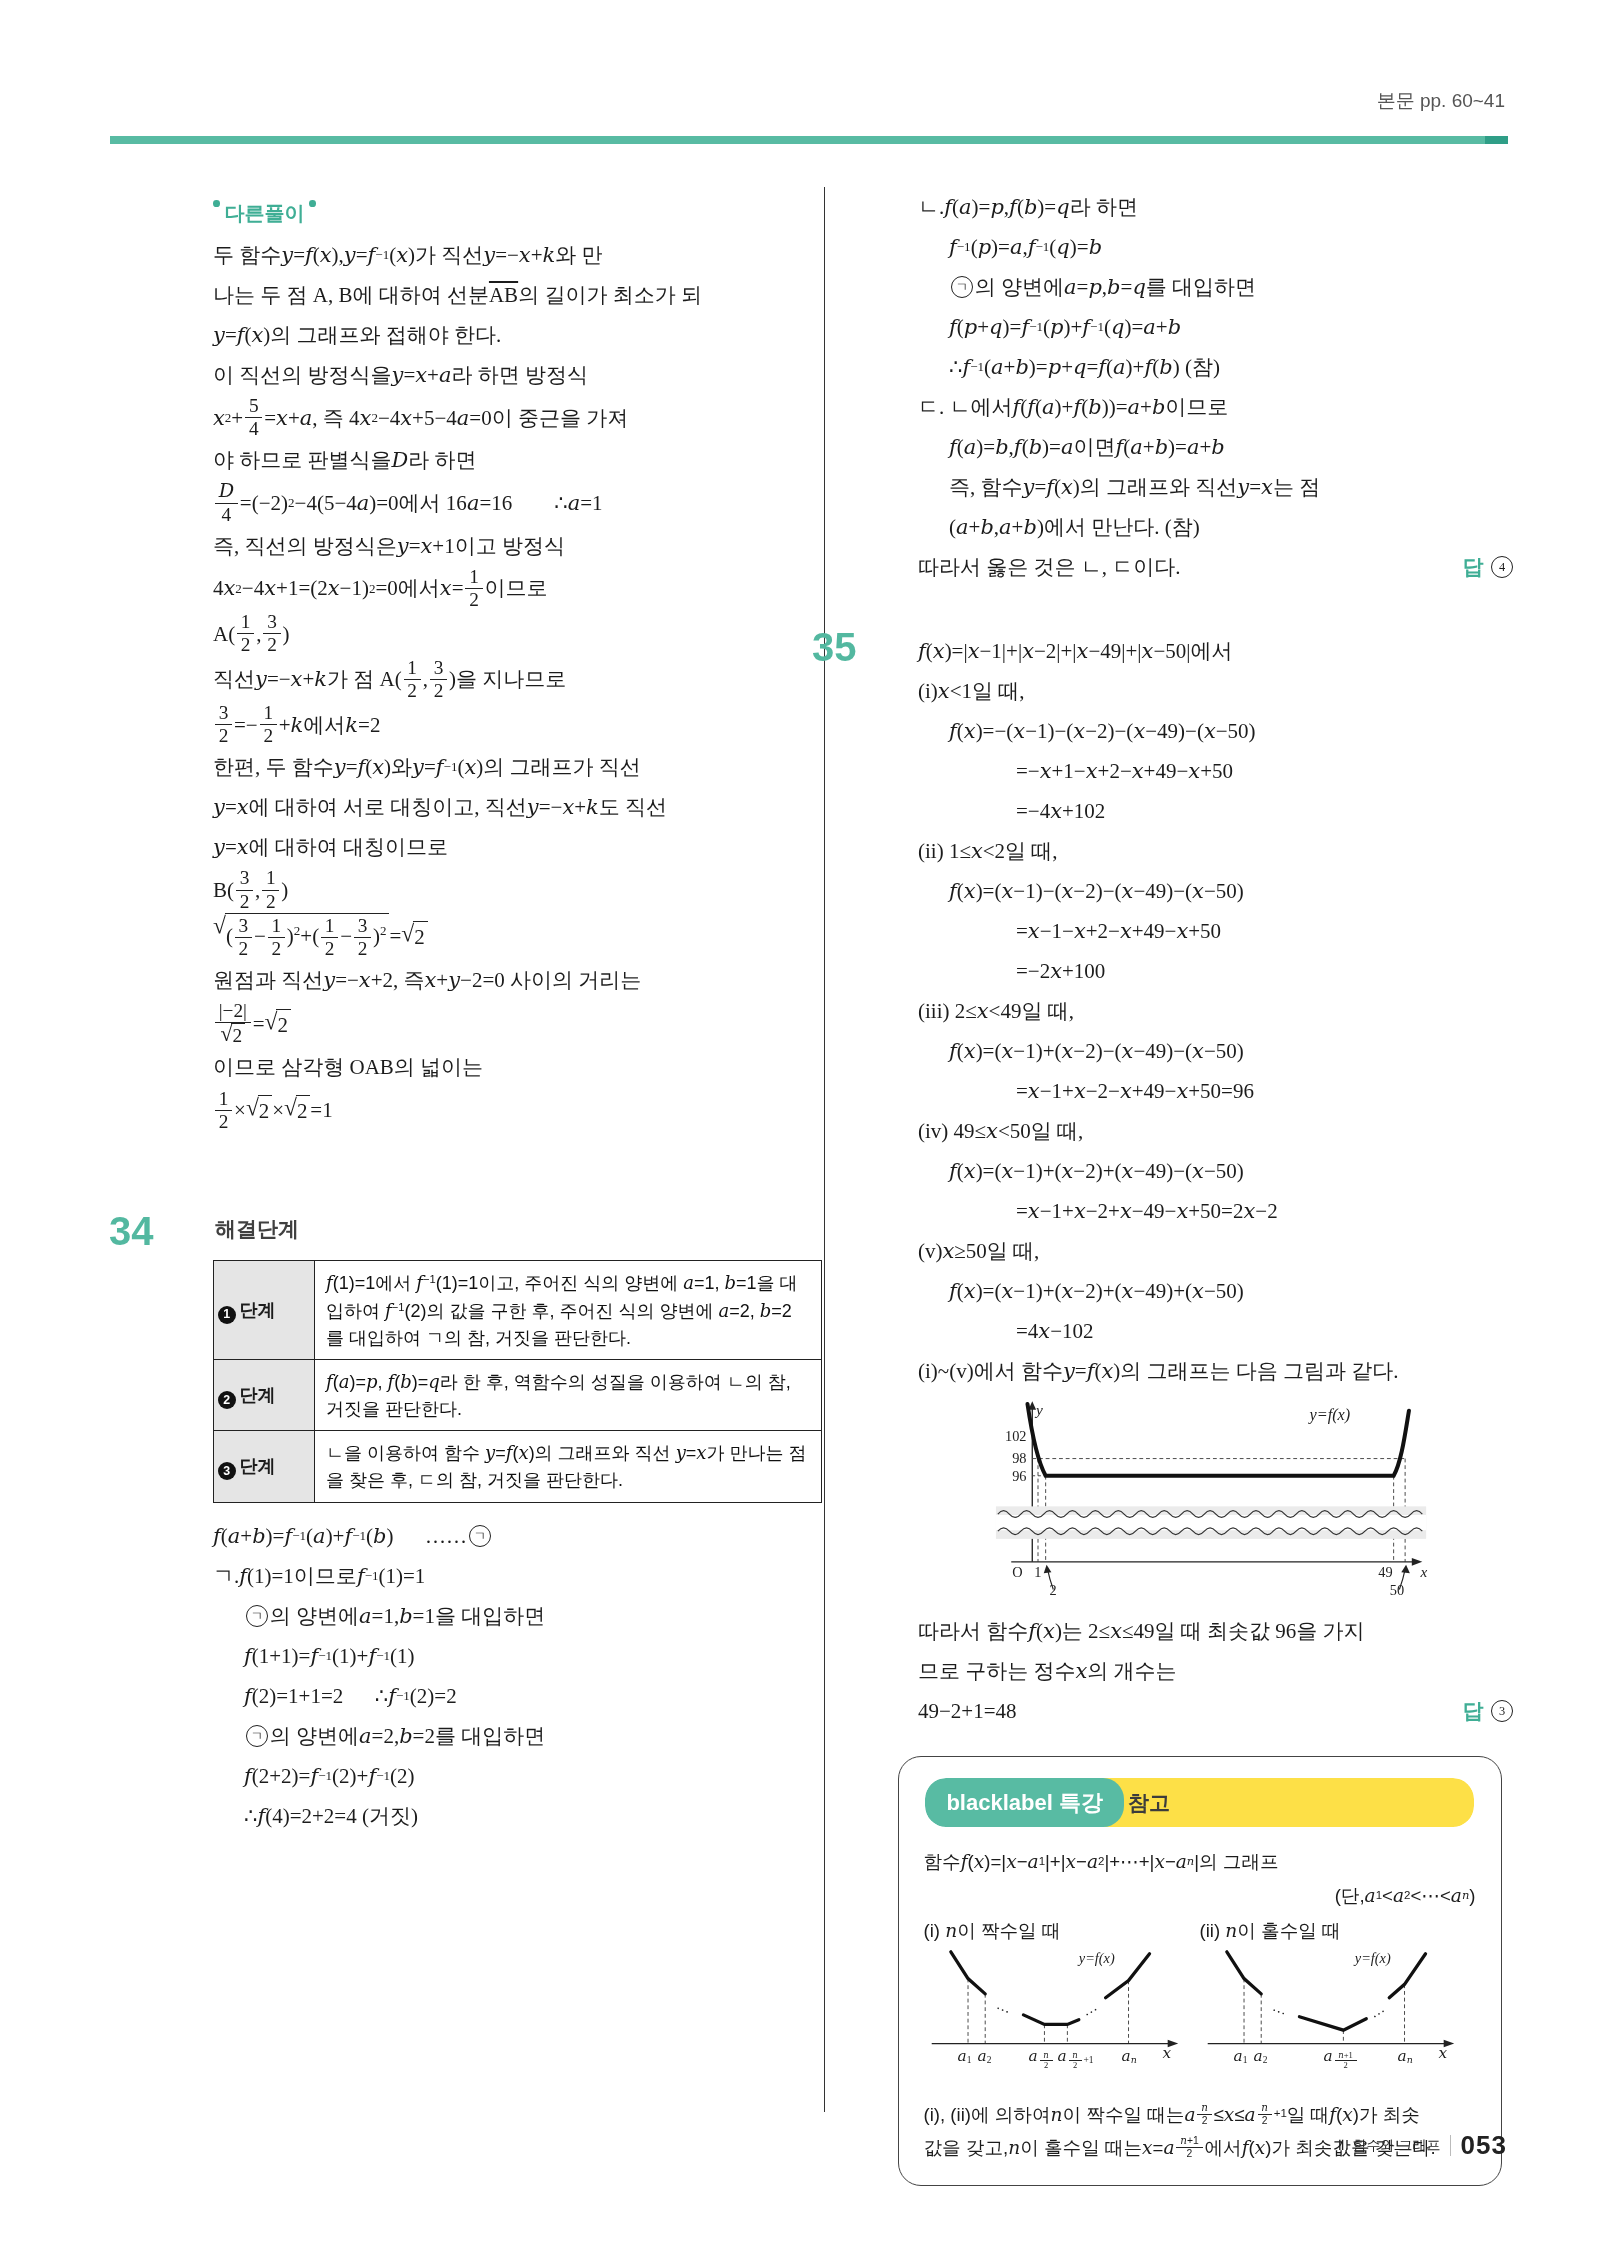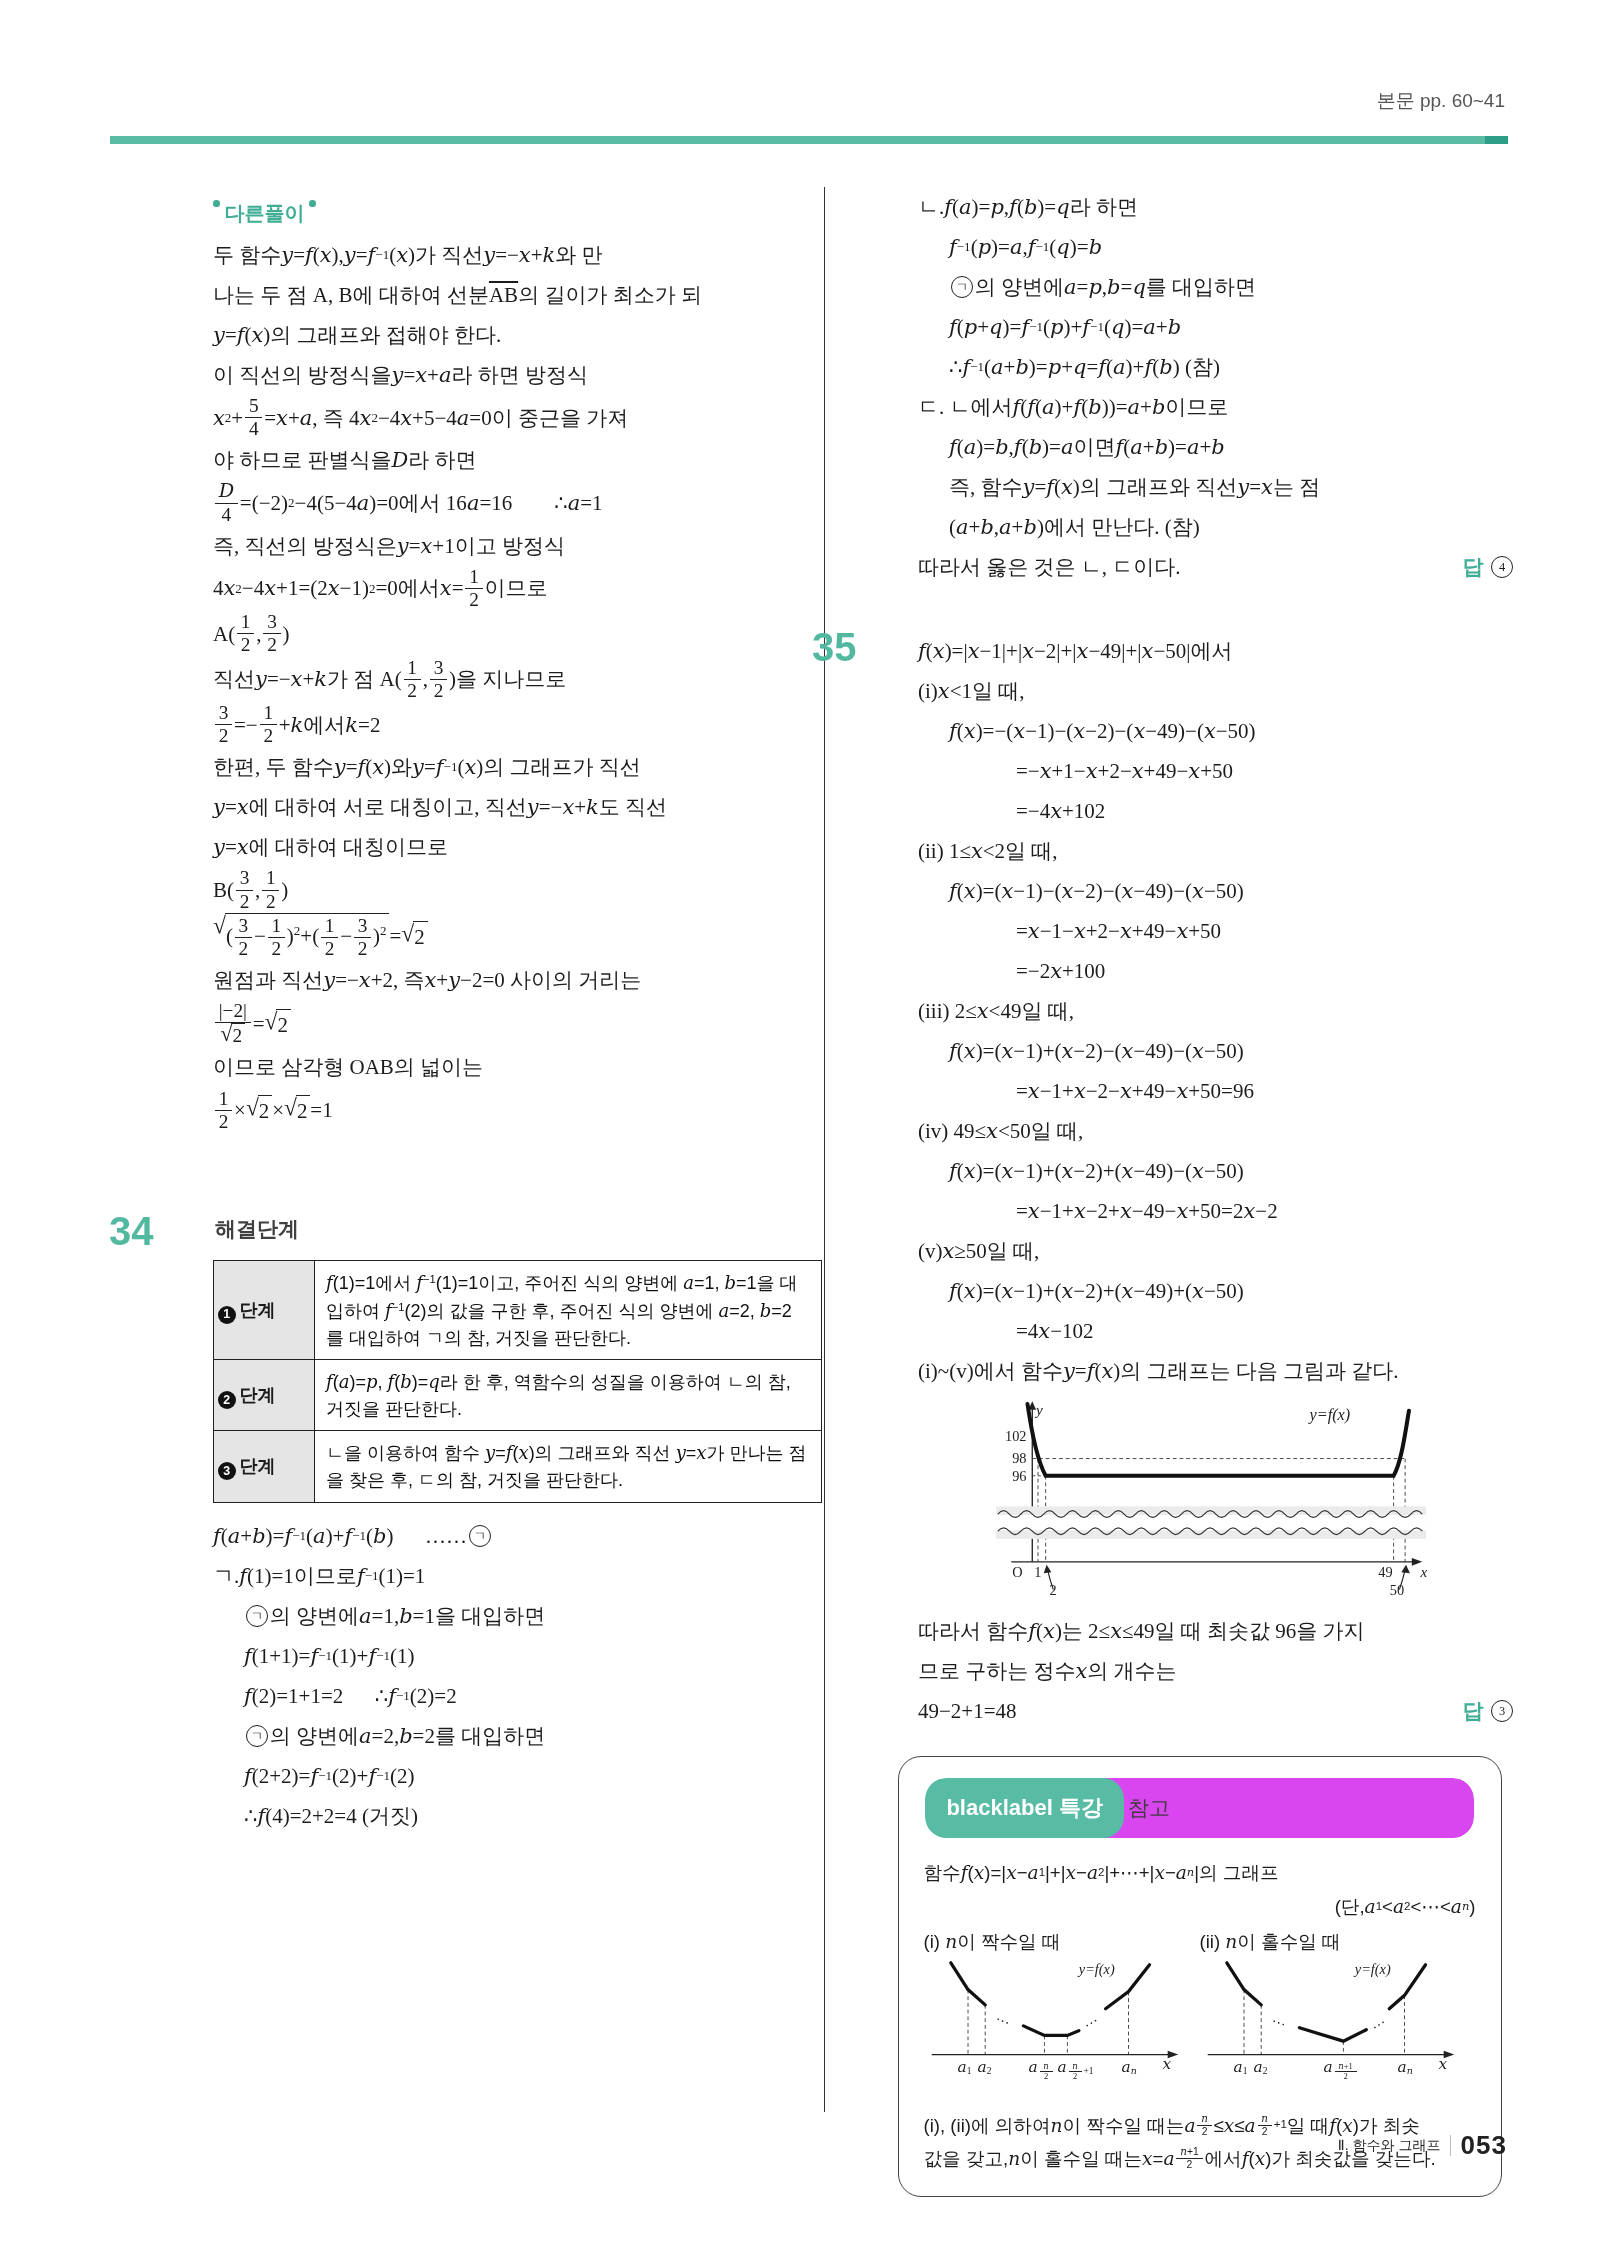--- a/index.html
+++ b/index.html
@@ -64,24 +64,24 @@
   .ans{margin-left:auto;display:inline-flex;align-items:center;gap:5.7px;}
   .anslbl{color:#3fae95;font-family:"Liberation Sans",sans-serif;font-weight:bold;font-size:21px;}
   
   .graph-wrap{position:relative;margin:9.6px 0 5.7px 55px;width:478px;height:205px;}
   svg text{font-family:"Liberation Serif","DejaVu Serif",serif;fill:#222;}
   svg .it{font-style:italic;}
   
   .sbox{margin:25px 0 0 32.5px;width:604px;border:1.5px solid #444;border-radius:23px;
         padding:19px 25px 21px 25px;box-sizing:border-box;
         font-family:"Liberation Sans",sans-serif;}
-  .sbox-hdr{display:flex;height:60px;border-radius:21px;overflow:hidden;margin:1.9px 1.9px 17px 1.9px;}
+  .sbox-hdr{display:flex;height:49px;border-radius:21px;overflow:hidden;margin:1.9px 1.9px 17px 1.9px;}
   .sbox-brand{background:#58bba3;color:#fff;font-weight:bold;font-size:22px;
               display:flex;align-items:center;padding:0 21px;border-radius:21px;z-index:1;}
-  .sbox-tag{background:#d946ef;color:#3c3c3c;font-weight:normal;font-size:21px;flex:1;
+  .sbox-tag{background:#fde047;color:#3c3c3c;font-weight:bold;font-size:21px;flex:1;
             display:flex;align-items:center;padding:8px 25px;margin-left:-21px;
             border-radius:0 21px 21px 0;}
   .sbox .ln{font-size:18.6px;min-height:34px;font-family:"Liberation Sans",sans-serif;}
   .sbox .cond{justify-content:flex-end;}
   .cases{display:flex;margin-top:5.7px;}
   .case{width:50%;}
   .case-label{font-size:18.6px;margin-bottom:3.8px;}
   .mini{position:relative;width:260px;height:151px;}
   .axl{position:absolute;top:99px;font-size:15.3px;font-family:"Liberation Serif",serif;}
   .mini-even .axl:nth-of-type(1){left:34px;}

